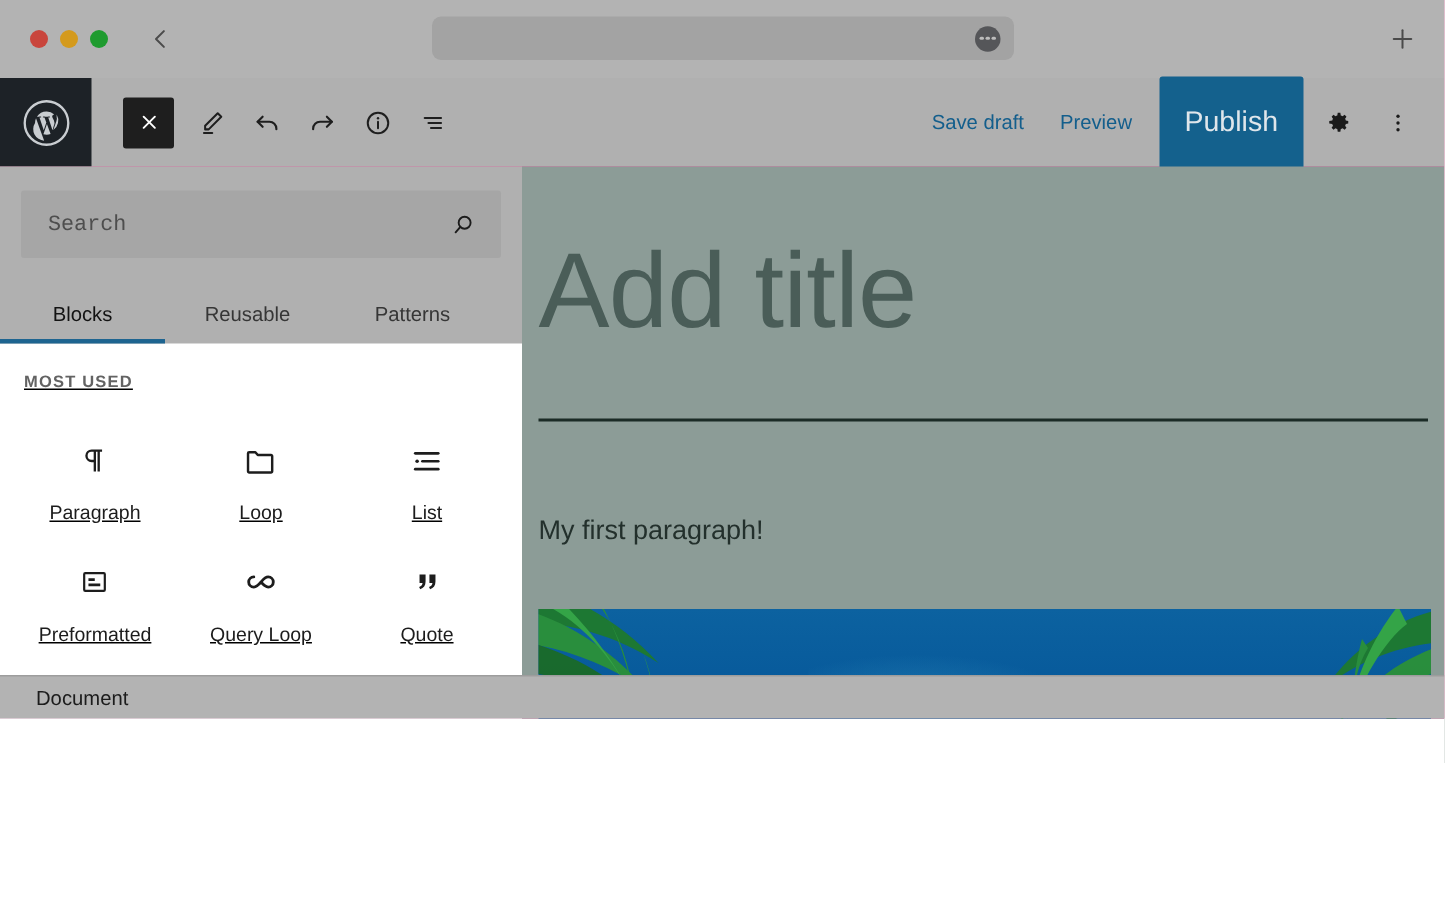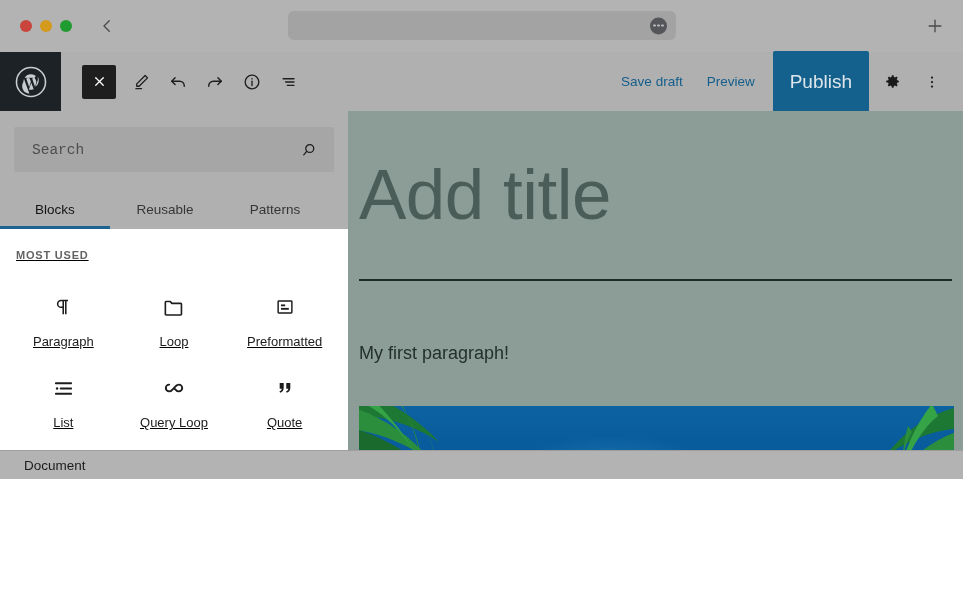--- a/index.html
+++ b/index.html
@@ -537,43 +537,43 @@
             <span class="block-icon">
               <svg width="23" height="23" viewBox="0 0 24 24" fill="none" stroke="currentColor" stroke-width="1.7" stroke-linejoin="round">
                 <path d="M3.5 19V6.5a.8.8 0 0 1 .8-.8h4.3l1.7 2h9.2a.8.8 0 0 1 .8.8V19a.8.8 0 0 1-.8.8H4.3a.8.8 0 0 1-.8-.8Z"></path>
               </svg>
             </span>
             <span class="block-label">Loop</span>
           </div>
 
           <div class="block-item">
             <span class="block-icon">
-              <svg width="22" height="22" viewBox="0 0 24 24" fill="none" stroke="currentColor" stroke-width="1.6">
-                <rect x="4.5" y="5.5" width="15" height="13" rx="0.8"></rect>
-                <line x1="7.6" y1="10.2" x2="12.2" y2="10.2" stroke-width="2"></line>
-                <line x1="7.6" y1="14" x2="16.2" y2="14" stroke-width="2"></line>
-              </svg>
-            </span>
-            <span class="block-label">Preformatted</span>
-          </div>
-
-          <div class="block-item">
-            <span class="block-icon">
               <svg width="23" height="23" viewBox="0 0 24 24" fill="none" stroke="currentColor" stroke-width="1.9" stroke-linecap="round">
                 <line x1="4" y1="6.5" x2="20" y2="6.5"></line>
                 <circle cx="5.3" cy="12" r="1.25" fill="currentColor" stroke="none"></circle>
                 <line x1="9" y1="12" x2="20" y2="12"></line>
                 <line x1="4" y1="17.5" x2="20" y2="17.5"></line>
               </svg>
             </span>
             <span class="block-label">List</span>
           </div>
 
           <div class="block-item">
             <span class="block-icon">
+              <svg width="22" height="22" viewBox="0 0 24 24" fill="none" stroke="currentColor" stroke-width="1.6">
+                <rect x="4.5" y="5.5" width="15" height="13" rx="0.8"></rect>
+                <line x1="7.6" y1="10.2" x2="12.2" y2="10.2" stroke-width="2"></line>
+                <line x1="7.6" y1="14" x2="16.2" y2="14" stroke-width="2"></line>
+              </svg>
+            </span>
+            <span class="block-label">Preformatted</span>
+          </div>
+
+          <div class="block-item">
+            <span class="block-icon">
               <svg width="24" height="24" viewBox="0 0 24 24" fill="none" stroke="currentColor" stroke-width="1.9" stroke-linecap="round">
                 <path d="M7.2 8.6a3.4 3.4 0 1 0 0 6.8c2.1 0 3.3-1.6 4.8-3.4 1.5-1.8 2.7-3.4 4.8-3.4a3.4 3.4 0 1 1 0 6.8c-2.1 0-3.3-1.6-4.8-3.4"></path>
               </svg>
             </span>
             <span class="block-label">Query Loop</span>
           </div>
 
           <div class="block-item">
             <span class="block-icon">
               <svg width="22" height="22" viewBox="0 0 24 24" fill="currentColor">

